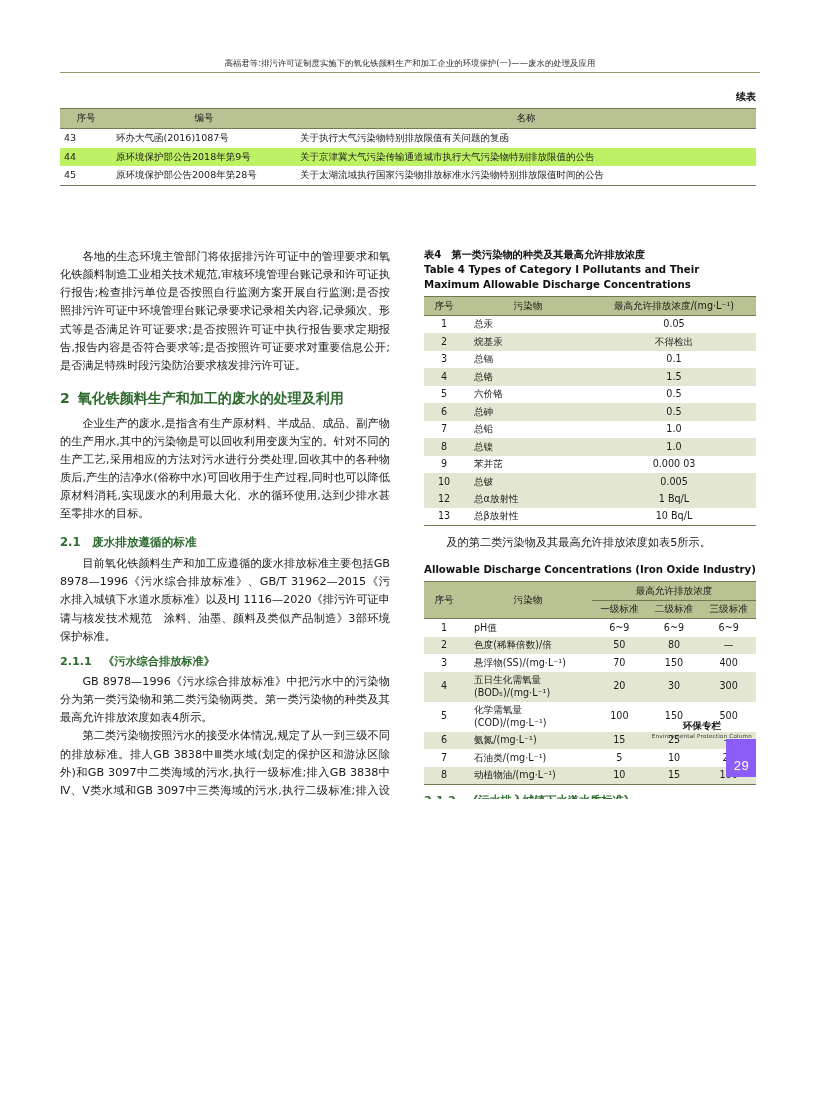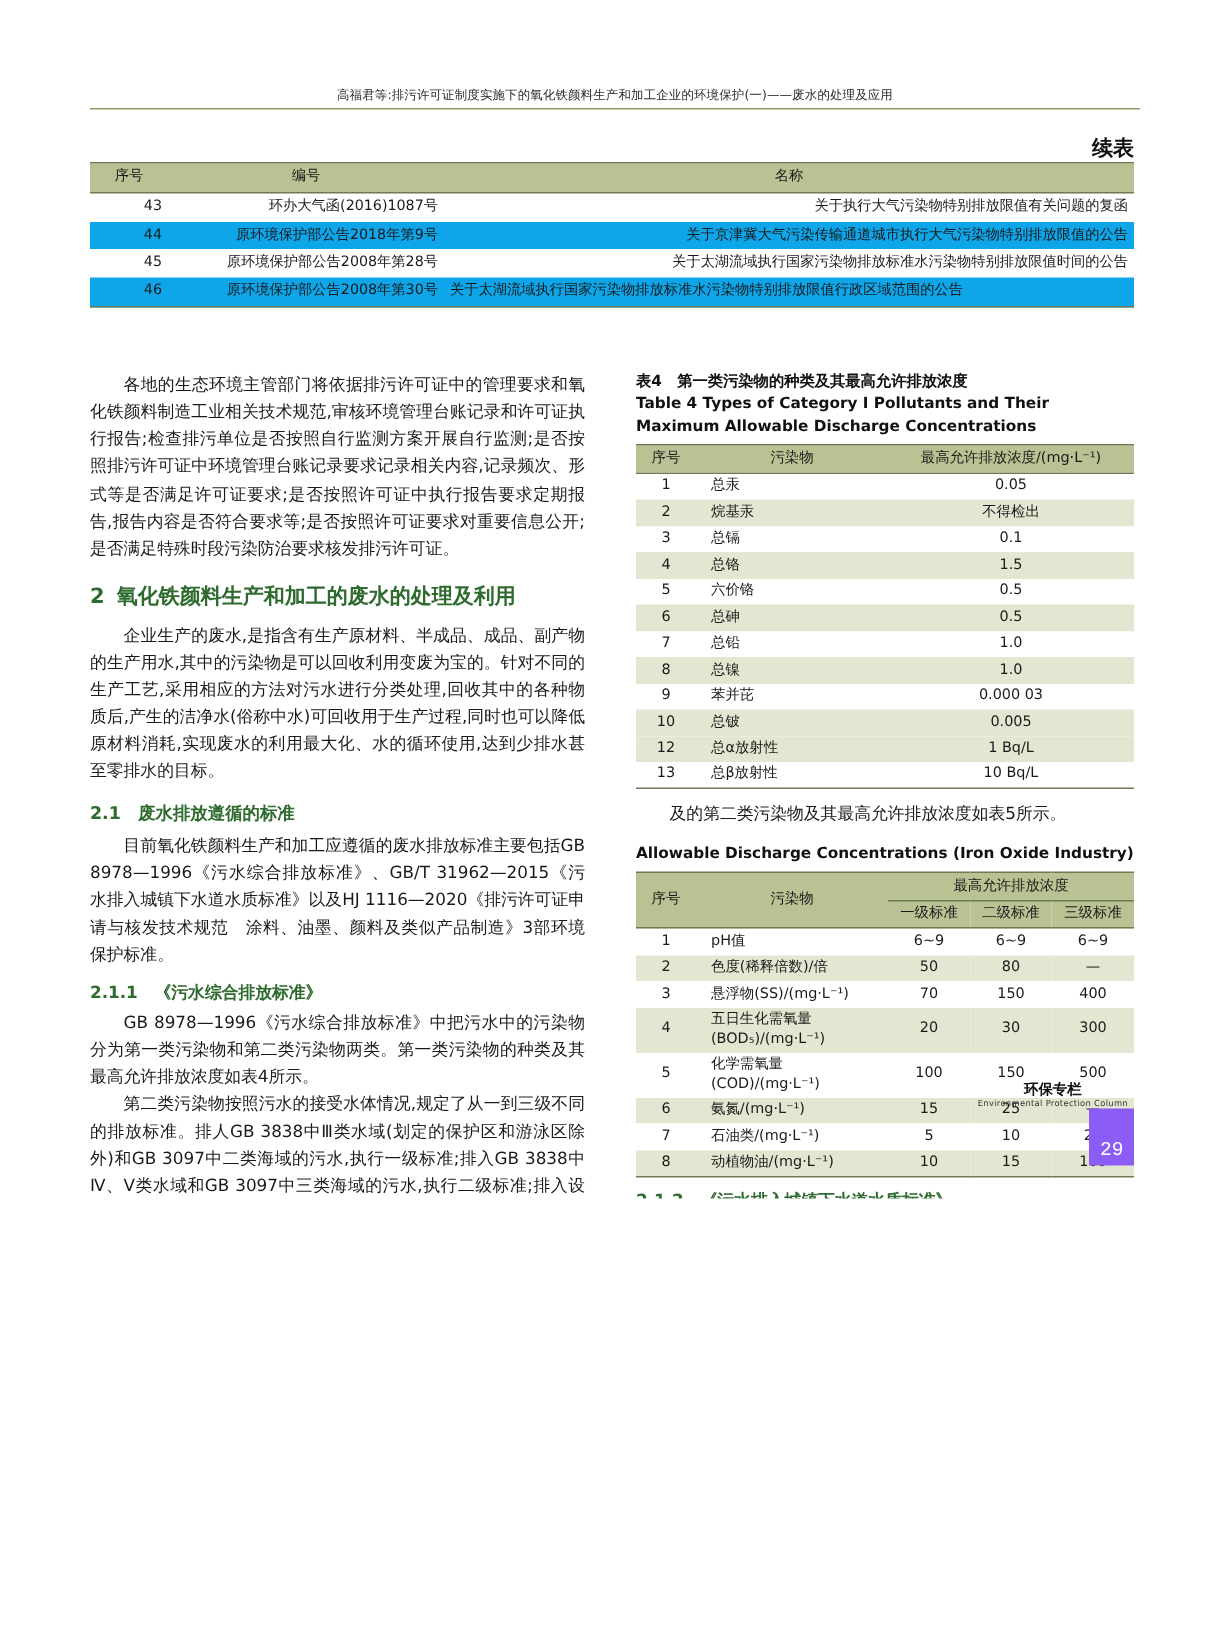--- a/index.html
+++ b/index.html
@@ -1,27 +1,27 @@
 <!DOCTYPE html>
 <html><head>
 <meta charset="utf-8">
 <style>
   html,body{margin:0;padding:0;background:#fff;}
   body{width:816px;height:1099px;font-family:"DejaVu Sans","Liberation Sans",sans-serif;color:#1a1a1a;position:relative;}
   .page{position:absolute;left:0;top:0;width:816px;height:799px;overflow:hidden;}
   .runhead{position:absolute;left:60px;top:58px;width:700px;text-align:center;font-size:8.3px;color:#2b2b2b;letter-spacing:0.1px;}
   .runhead-rule{position:absolute;left:60px;top:72px;width:700px;height:1px;background:#8c9a6a;}
-  .cont-label{position:absolute;right:60px;top:90px;font-size:14px;font-weight:bold;color:#111;margin-left:40px;}
+  .cont-label{position:absolute;right:60px;top:90px;font-size:10px;font-weight:bold;color:#111;margin-left:40px;}
   
   .t1{position:absolute;left:60px;top:108px;width:696px;border-collapse:collapse;font-size:9.5px;}
   .t1 th,.t1 td{border:0;padding:3px 4px;vertical-align:middle;line-height:1.35;}
   .t1 thead th{background:#b9c293;font-weight:normal;text-align:center;border-top:1.2px solid #6f7a50;border-bottom:1px solid #6f7a50;}
   .t1 tbody tr.odd{background:#ffffff;}
-  .t1 tbody tr.even{background:#0ea5e9;}
-  .t1 td.c{text-align:right;}
+  .t1 tbody tr.even{background:#bef264;}
+  .t1 td.c{text-align:left;}
   .t1 tbody tr:last-child td{border-bottom:1.2px solid #6f7a50;}
   .t1 .cno{width:44px;}
   .t1 .cnum{width:176px;}
   
   .colL{position:absolute;left:60px;top:248px;width:330px;font-size:11.2px;line-height:1.62;text-align:justify;}
   .colR{position:absolute;left:424px;top:248px;width:332px;font-size:11.2px;line-height:1.62;text-align:justify;}
   p{margin:0 0 0 0;text-indent:2em;}
   .h2{margin:14px 0 6px 0;text-indent:0;font-size:14px;font-weight:bold;color:#2f6b2f;line-height:1.4;}
   .h2 .num{color:#2f6b2f;margin-right:8px;}
   .h3{margin:10px 0 3px 0;text-indent:0;font-size:11.6px;font-weight:bold;color:#2f6b2f;}
@@ -73,25 +73,20 @@
       <tr class="even">
         <td class="c">44</td>
         <td class="c">原环境保护部公告2018年第9号</td>
         <td class="c">关于京津冀大气污染传输通道城市执行大气污染物特别排放限值的公告</td>
       </tr>
       <tr class="odd">
         <td class="c">45</td>
         <td class="c">原环境保护部公告2008年第28号</td>
         <td class="c">关于太湖流域执行国家污染物排放标准水污染物特别排放限值时间的公告</td>
       </tr>
-      <tr class="even">
-        <td class="c">46</td>
-        <td class="c">原环境保护部公告2008年第30号</td>
-        <td>关于太湖流域执行国家污染物排放标准水污染物特别排放限值行政区域范围的公告</td>
-      </tr>
     </tbody>
   </table>
 
   <div class="colL">
     <p>各地的生态环境主管部门将依据排污许可证中的管理要求和氧化铁颜料制造工业相关技术规范,审核环境管理台账记录和许可证执行报告;检查排污单位是否按照自行监测方案开展自行监测;是否按照排污许可证中环境管理台账记录要求记录相关内容,记录频次、形式等是否满足许可证要求;是否按照许可证中执行报告要求定期报告,报告内容是否符合要求等;是否按照许可证要求对重要信息公开;是否满足特殊时段污染防治要求核发排污许可证。</p>
     <div class="h2">
       <span class="num">2</span><span>氧化铁颜料生产和加工的废水的处理及利用</span>
     </div>
     <p>企业生产的废水,是指含有生产原材料、半成品、成品、副产物的生产用水,其中的污染物是可以回收利用变废为宝的。针对不同的生产工艺,采用相应的方法对污水进行分类处理,回收其中的各种物质后,产生的洁净水(俗称中水)可回收用于生产过程,同时也可以降低原材料消耗,实现废水的利用最大化、水的循环使用,达到少排水甚至零排水的目标。</p>
     <div class="h3">2.1　废水排放遵循的标准</div>

